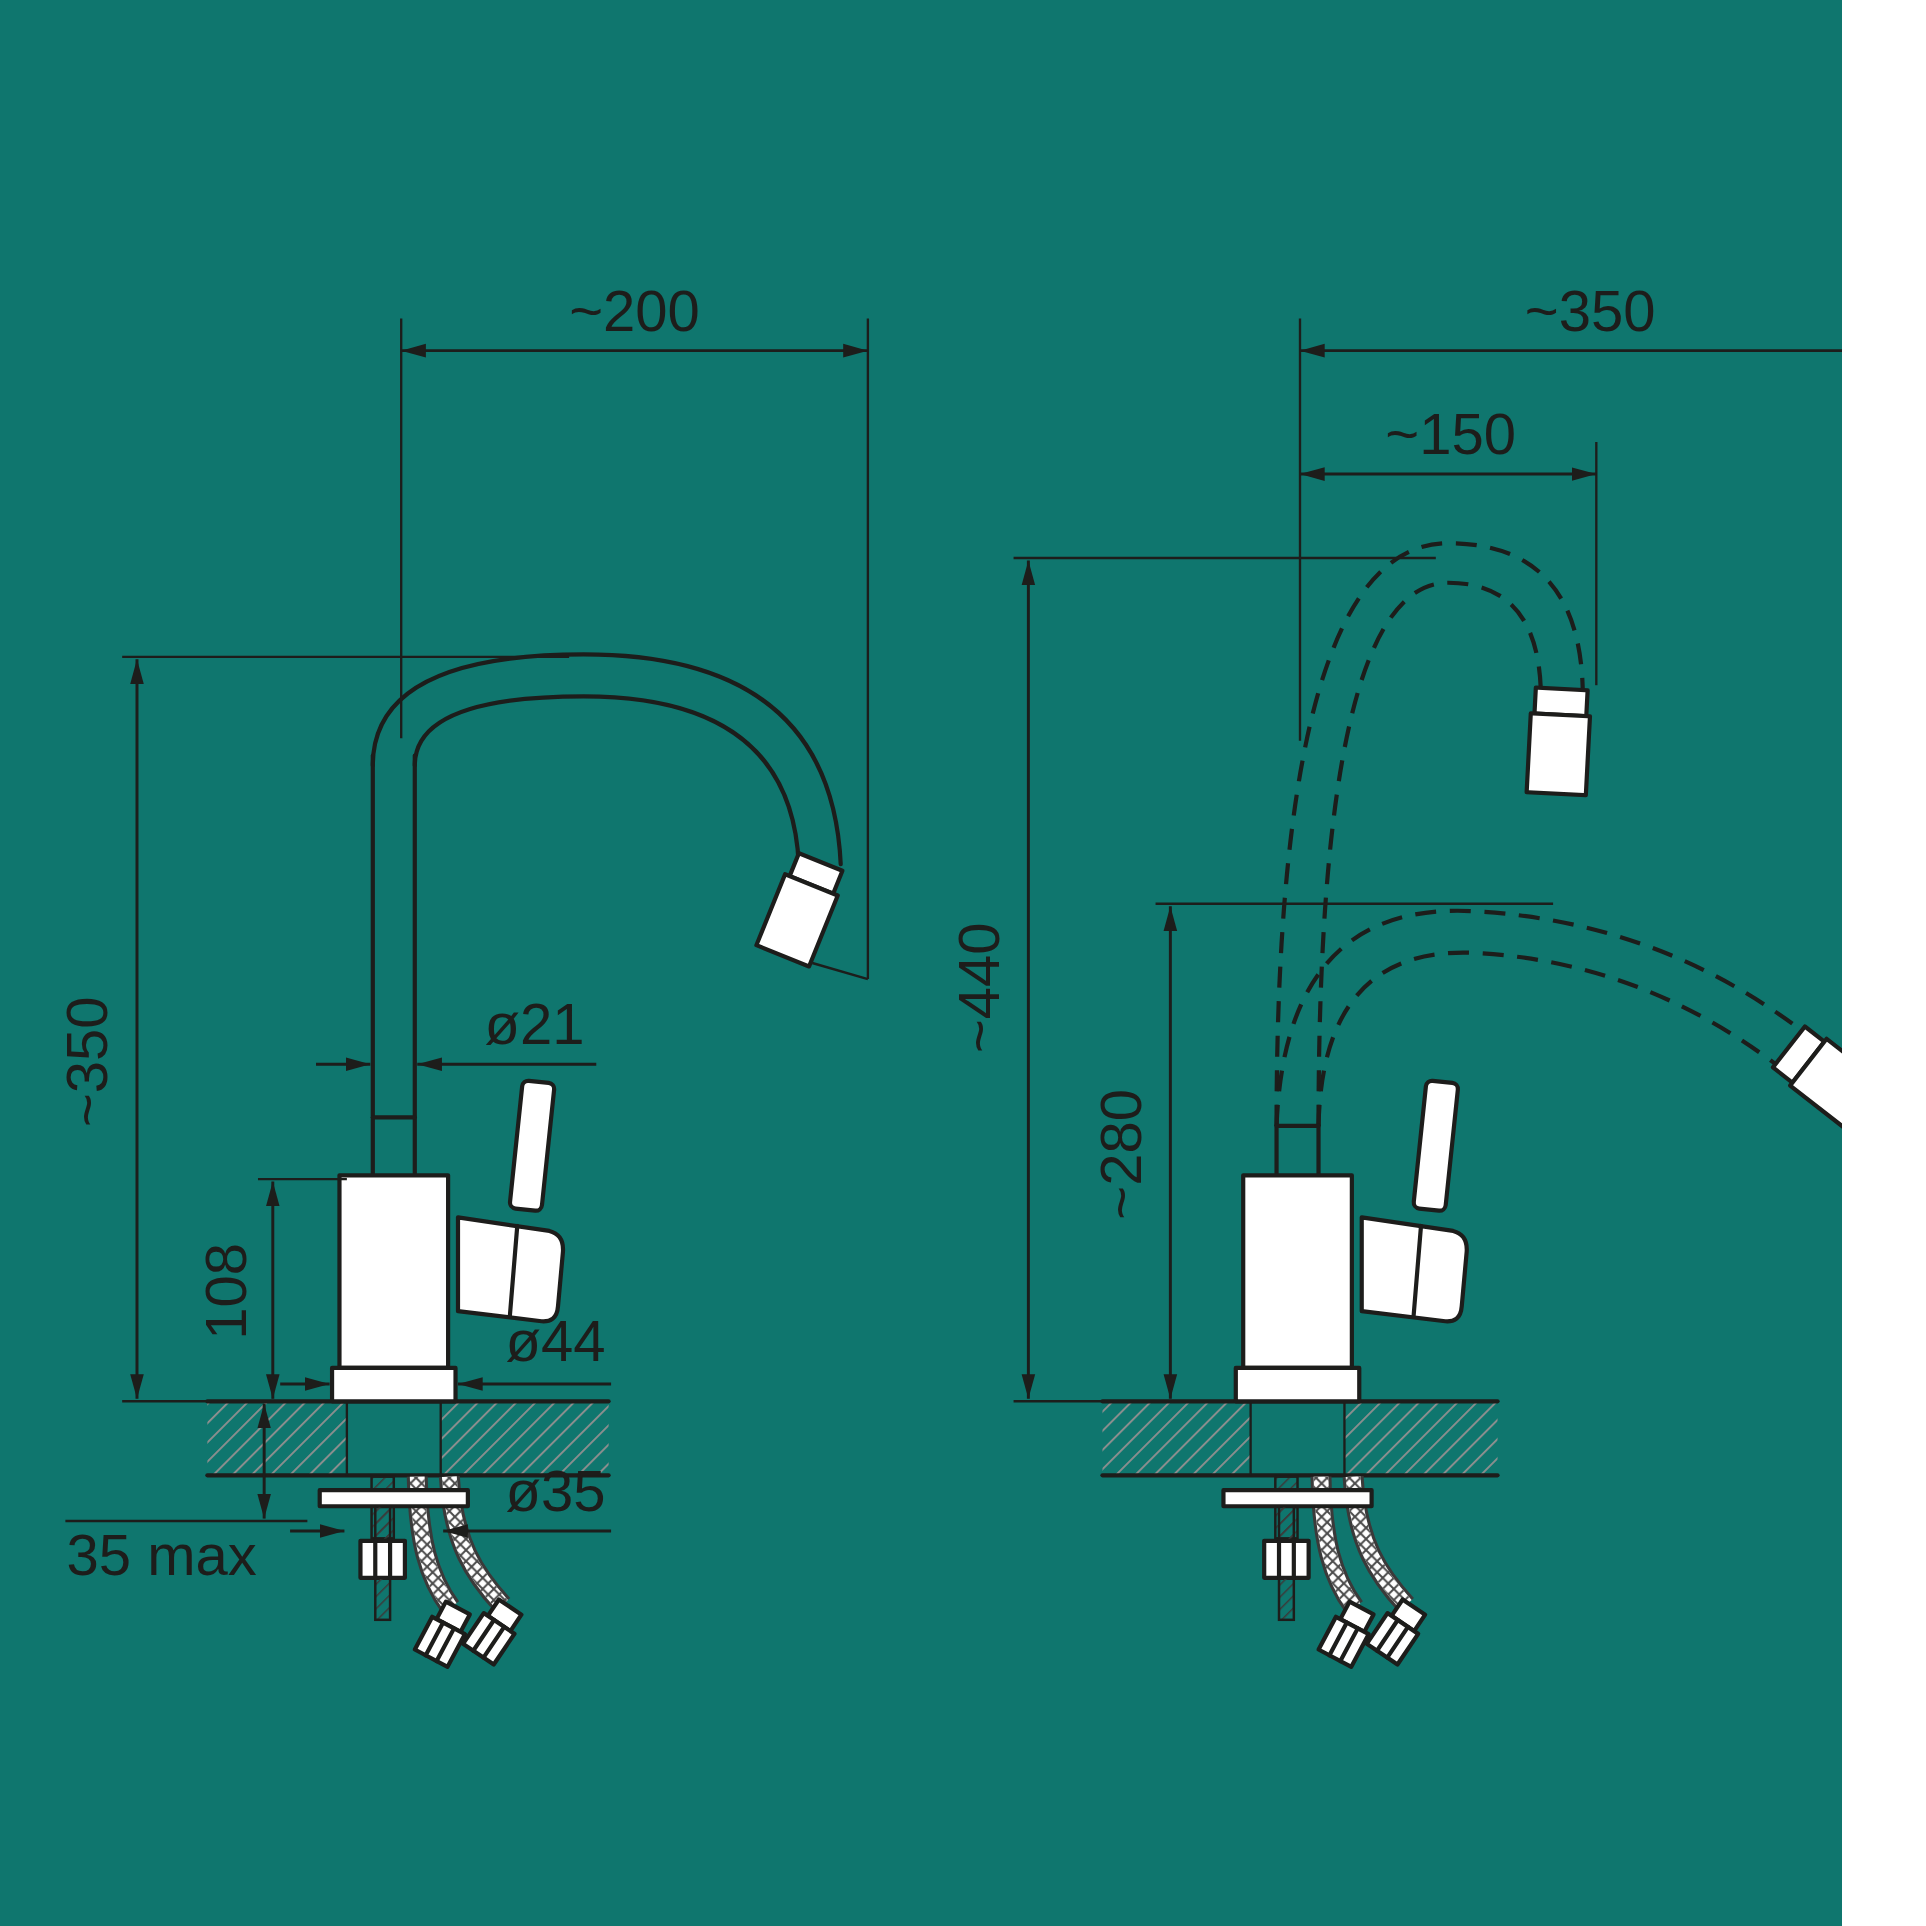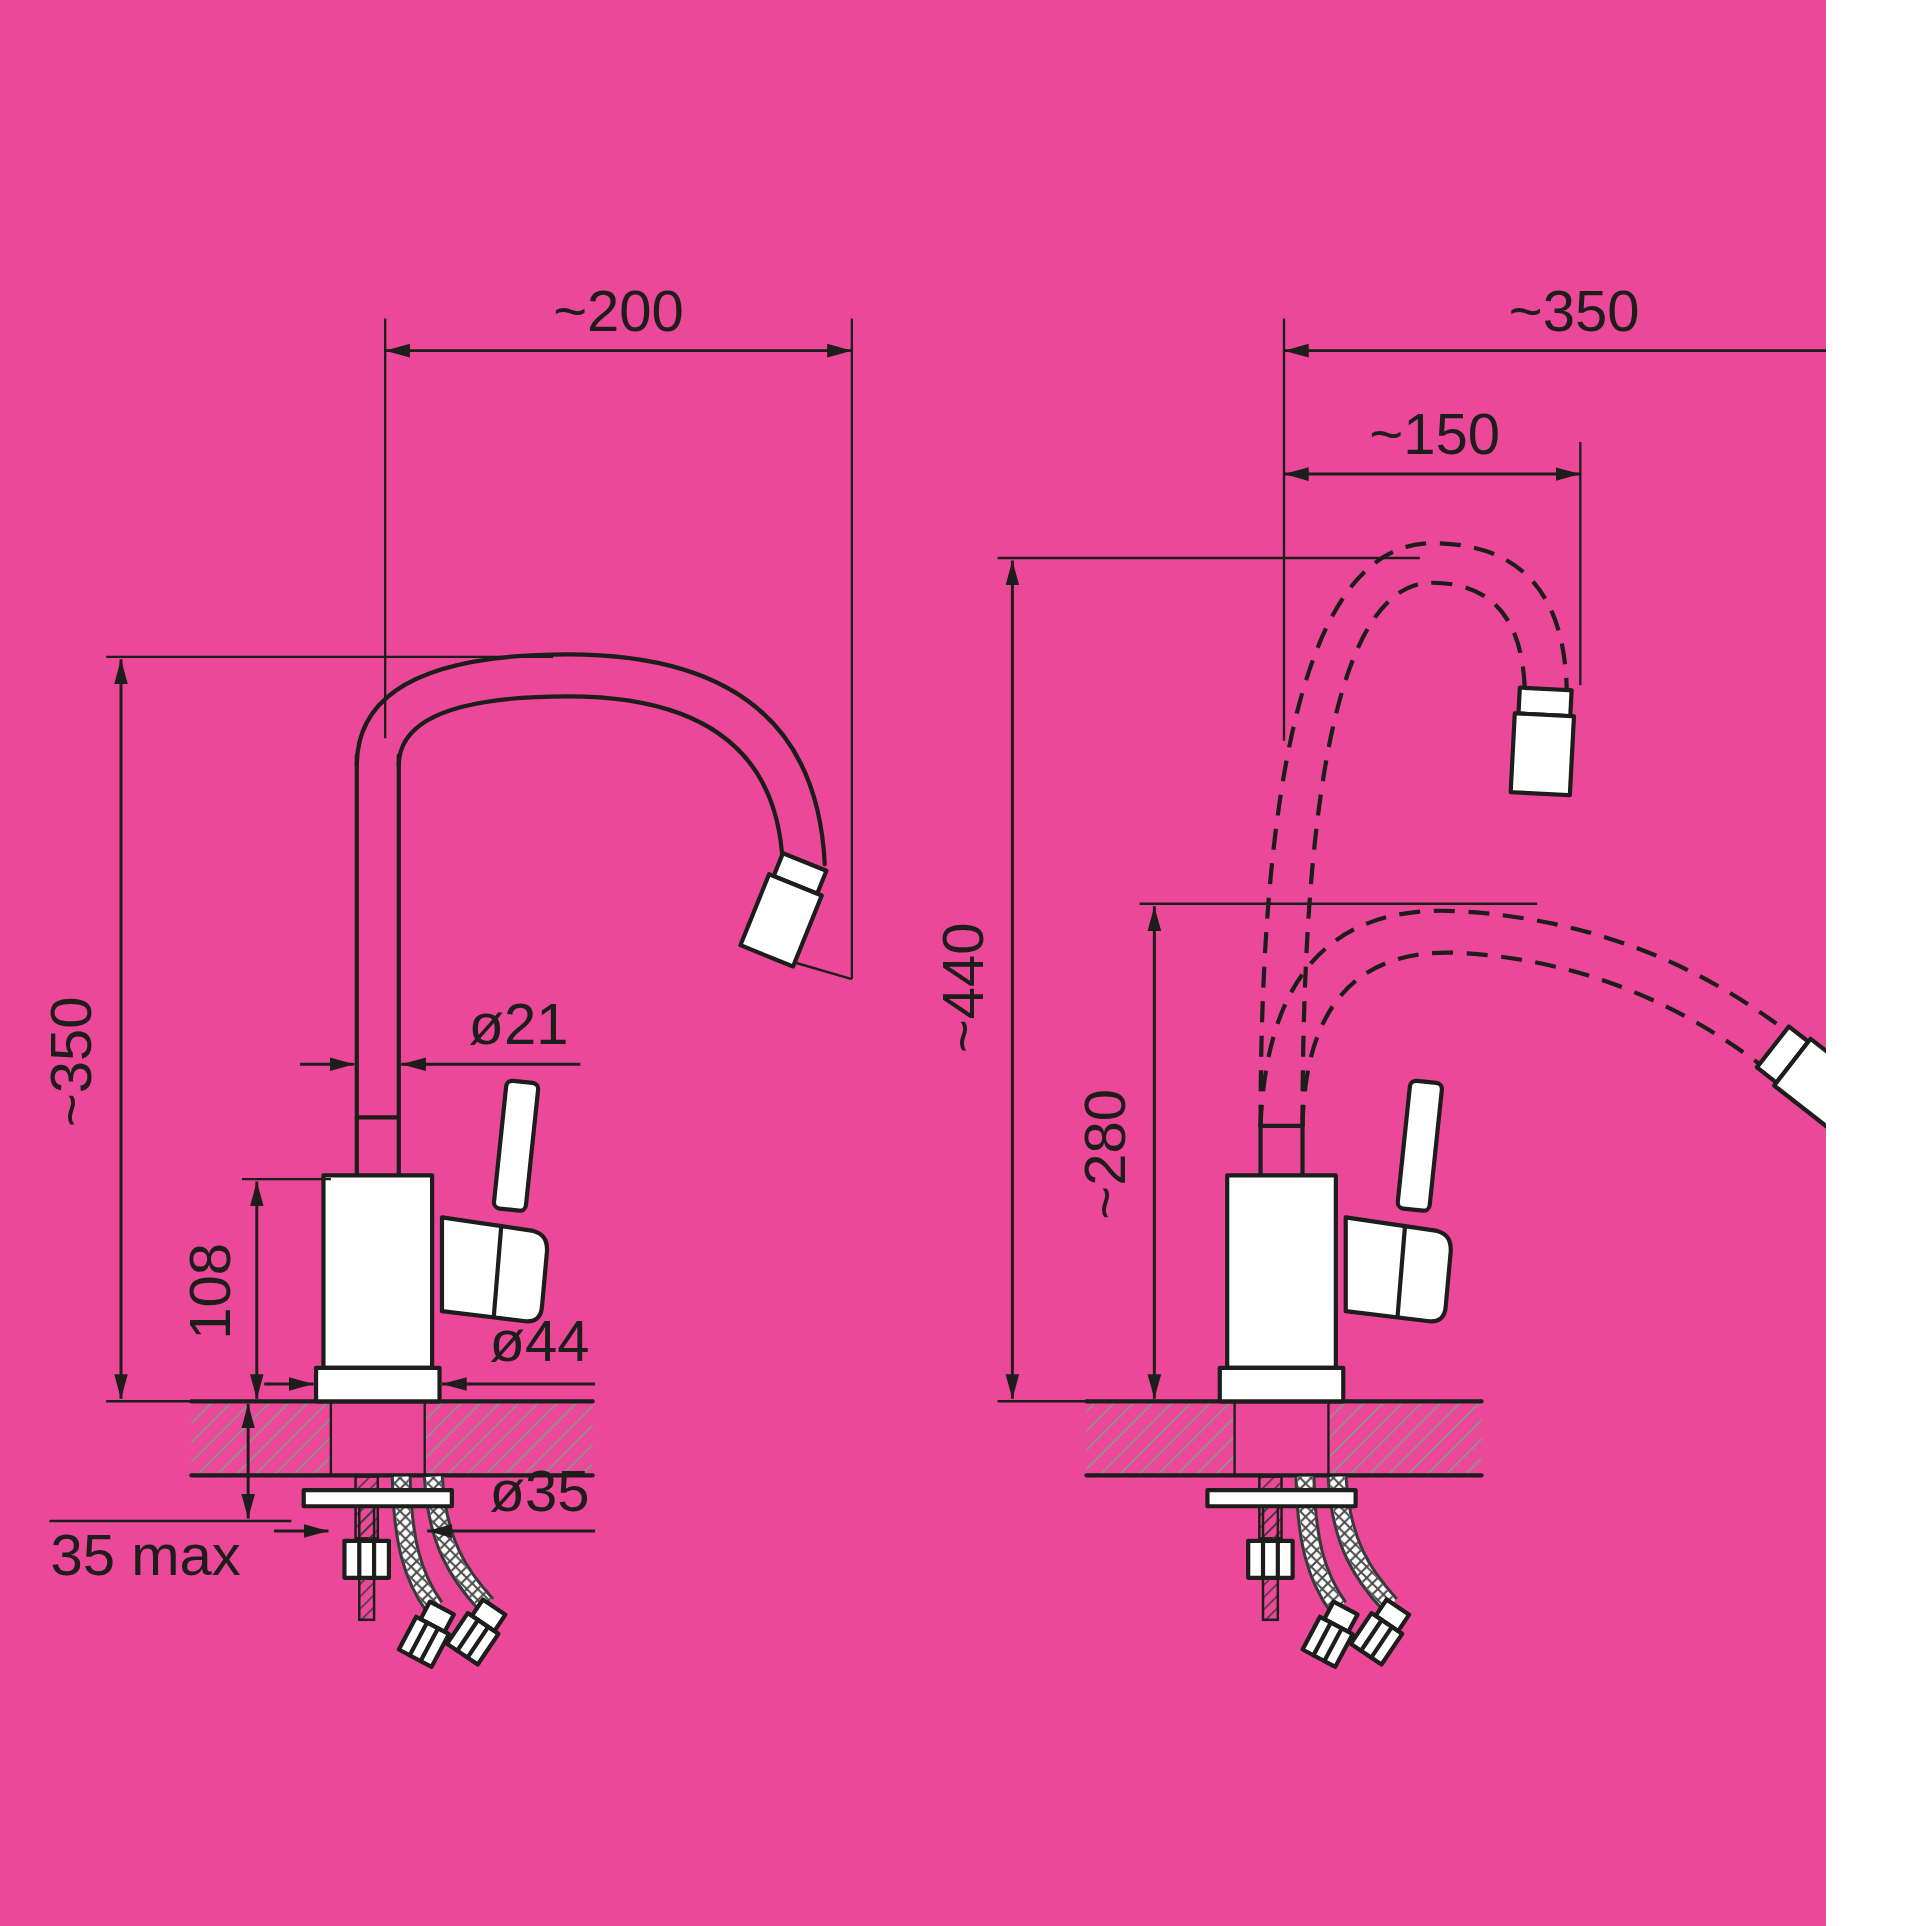--- a/index.html
+++ b/index.html
@@ -1,16 +1,16 @@
 <!DOCTYPE html>
 <html style="font-size:10.3px"><head>
 <meta charset="utf-8">
 <style>
   html,body{margin:0;padding:0;background:#ffffff;}
-  .page{width:1826px;height:1926px;background:#ec4899;position:relative;overflow:hidden;}
+  .page{width:1826px;height:1926px;background:#0f766e;position:relative;overflow:hidden;padding-left:16px;}
   svg{display:block;}
   .obj{stroke:#1d1d1b;stroke-width:3.4;fill:#ffffff;stroke-linejoin:round;}
   .objline{stroke:#1d1d1b;stroke-width:3.4;fill:none;stroke-linejoin:round;stroke-linecap:round;}
   .dashline{stroke:#1d1d1b;stroke-width:3.4;fill:none;stroke-dasharray:17 11;stroke-linecap:butt;}
   .dim{stroke:#1d1d1b;stroke-width:2.4;fill:none;}
   .ext{stroke:#1d1d1b;stroke-width:1.9;fill:none;}
   .dimtext{font-family:"Liberation Sans","DejaVu Sans",sans-serif;font-size:47px;fill:#1d1d1b;}
   .anchor-mid{text-anchor:middle;}
 </style>
 </head>

